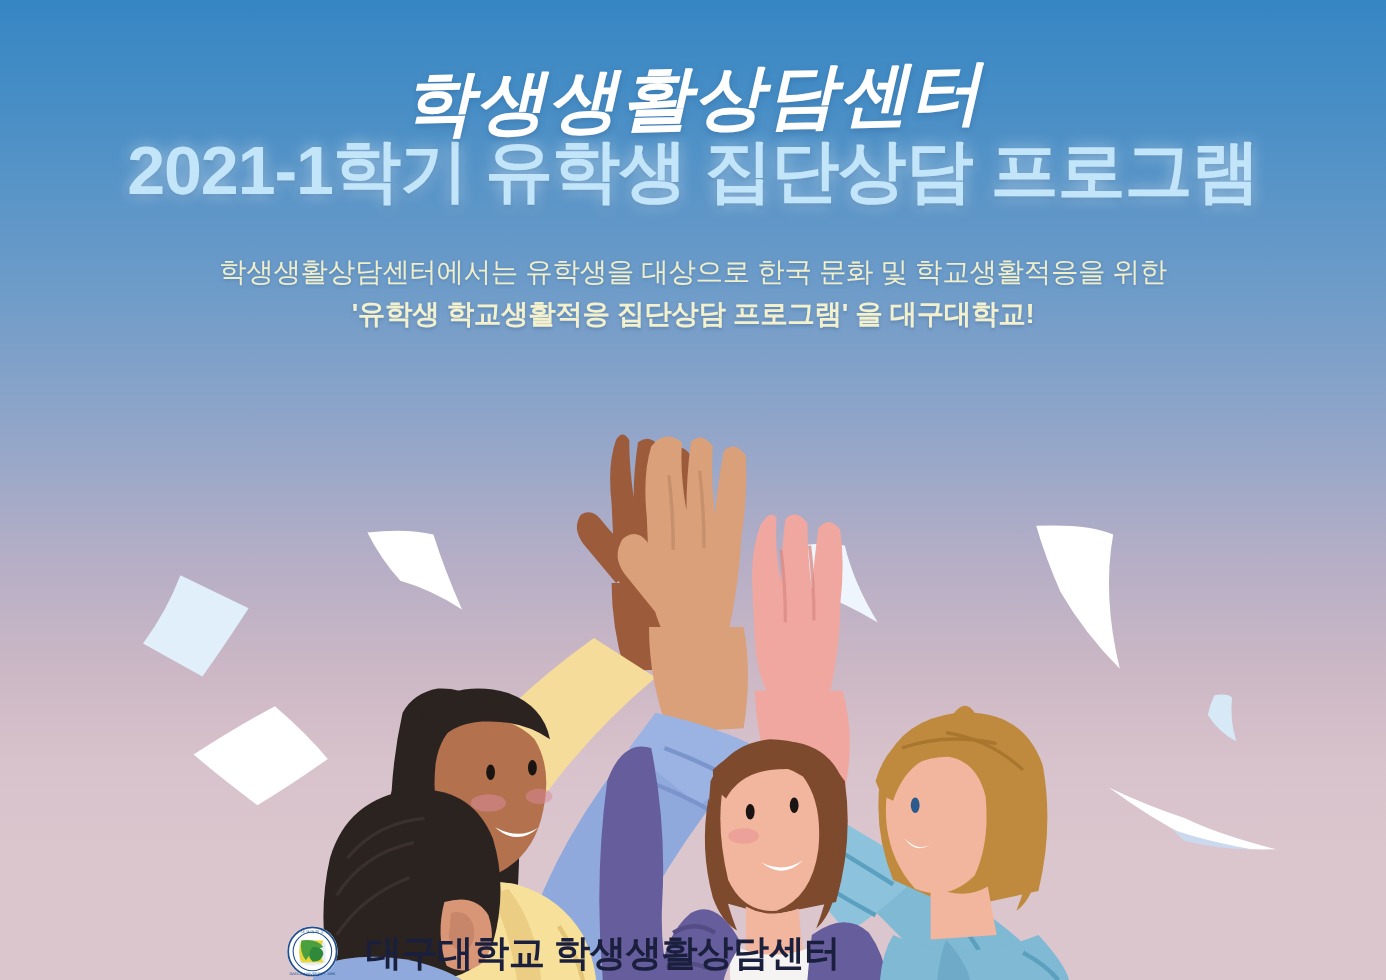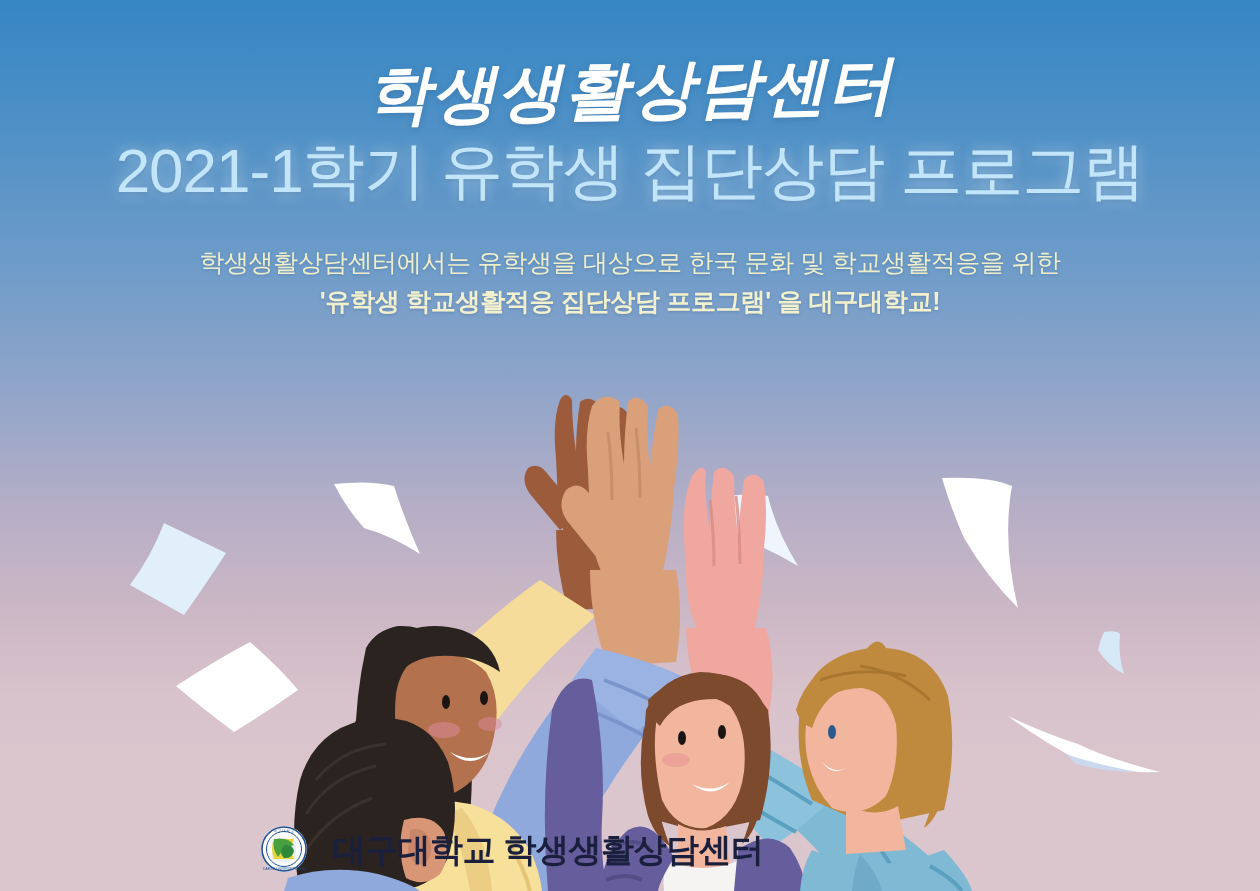--- a/index.html
+++ b/index.html
@@ -39,23 +39,23 @@
     font-weight:700;
     font-size:64px;
     color:#ffffff;
     letter-spacing:2px;
     line-height:1;
     transform:rotate(-1.2deg);
     text-shadow:0 2px 6px rgba(40,90,140,.35);
   }
 
   .main-title{
-    margin-top:16px;
+    margin-top:1px;
     font-family:"Liberation Sans","DejaVu Sans",sans-serif;
-    font-weight:400;
+    font-weight:700;
     font-size:62px;
     letter-spacing:-1px;
     color:#c3e5fa;
     line-height:1.05;
     text-shadow:0 0 14px rgba(255,255,255,.45), 0 2px 4px rgba(30,80,130,.25);
   }
 
   .desc{line-height:1.42;}
   .desc-line{
     font-size:25px;
@@ -67,21 +67,21 @@
   .desc-en{
     margin-top:8px;
     font-size:26px;
     color:#e8efc9;
     letter-spacing:-0.2px;
     text-shadow:0 1px 3px rgba(40,80,130,.28);
   }
 
   
   .footer{
-    position:absolute;left:0;bottom:18px;width:1024px;
+    position:absolute;left:0;bottom:2px;width:1024px;
     display:flex;align-items:center;justify-content:center;gap:24px;
     z-index:60;
   }
   .footer-logo{width:48px;height:48px;flex:0 0 48px;}
   .footer-logo svg{display:block;}
   .footer-text{
     font-family:"Liberation Sans","DejaVu Sans",sans-serif;
     font-weight:700;font-size:33px;color:#1a1f3d;letter-spacing:-0.5px;
     line-height:1;
   }

